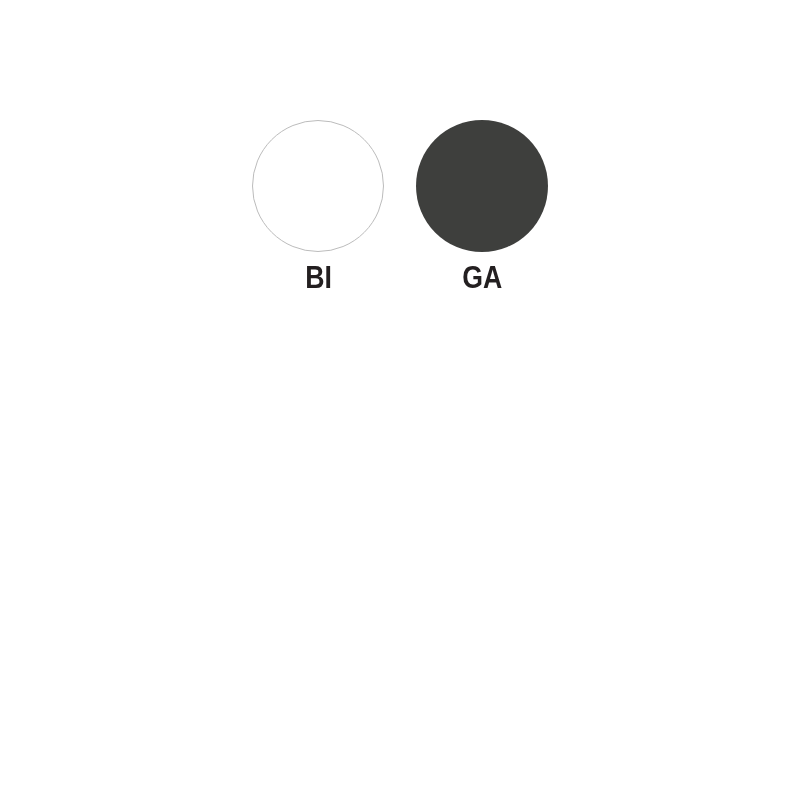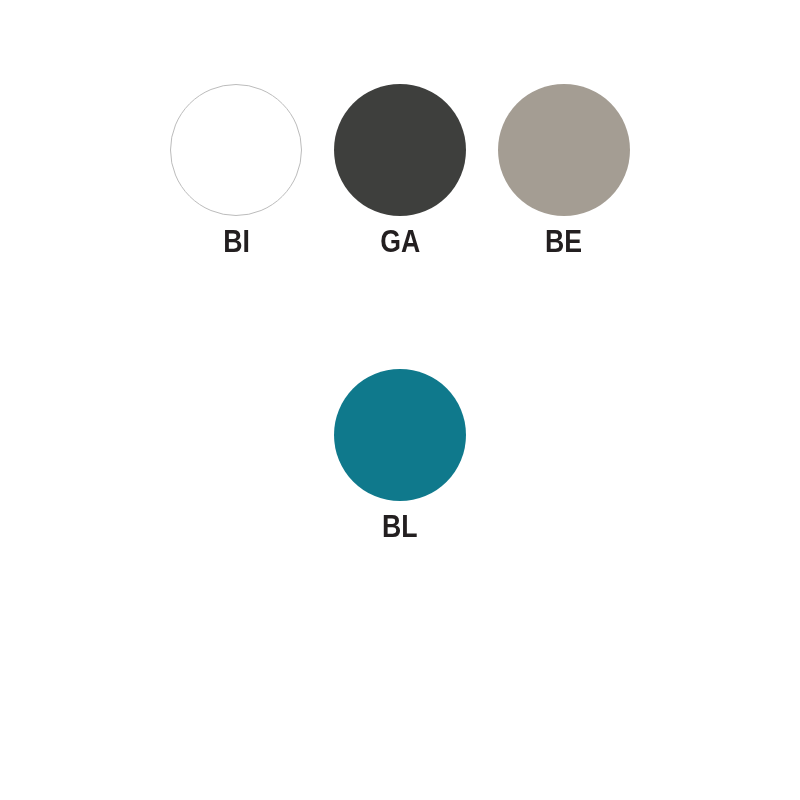--- a/index.html
+++ b/index.html
@@ -16,21 +16,21 @@
 
   #palette {
     position: relative;
     width: 800px;
     height: 800px;
     display: flex;
     flex-direction: column;
     justify-content: flex-start;
     align-items: center;
     box-sizing: border-box;
-    padding-top: 84px;
+    padding-top: 120px;
   }
 
   .swatch-row {
     display: flex;
     flex-direction: row;
     justify-content: center;
     align-items: flex-start;
     width: 800px;
   }
 
@@ -87,33 +87,25 @@
       <div class="swatch-disc outlined" style="background-color: rgb(255, 255, 255); border-color: rgb(188, 188, 188);"></div>
       <div class="swatch-label" style="color: rgb(35, 31, 32);">BI</div>
     </div>
 
 
     <div class="swatch">
       <div class="swatch-disc" style="background-color: rgb(62, 63, 61);"></div>
       <div class="swatch-label" style="color: rgb(35, 31, 32);">GA</div>
     </div>
 
-    <div class="swatch">
-      <div class="swatch-disc" style="background-color: rgb(164, 157, 147);"></div>
-      <div class="swatch-label" style="color: rgb(35, 31, 32);">BE</div>
-    </div>
 
 
   </div>
 
   <div class="swatch-row row-bottom">
 
-    <div class="swatch">
-      <div class="swatch-disc" style="background-color: rgb(15, 121, 140);"></div>
-      <div class="swatch-label" style="color: rgb(35, 31, 32);">BL</div>
-    </div>
 
 
 
 
   </div>
 
 </div>
 
 </body></html>

